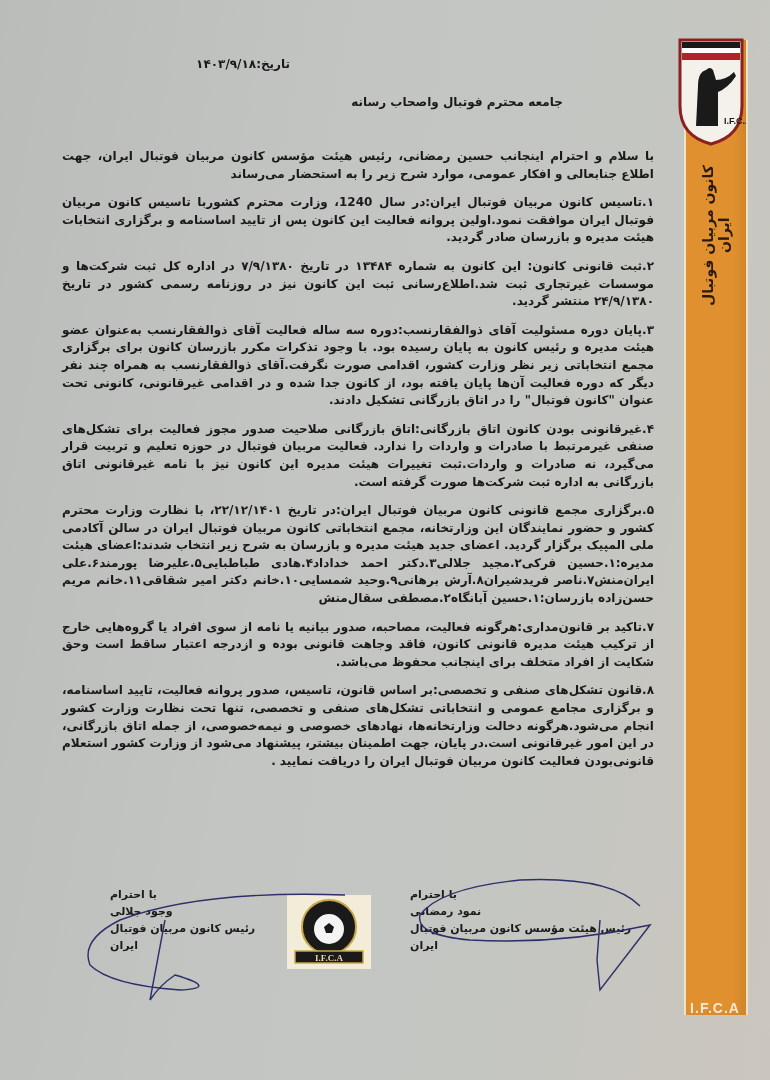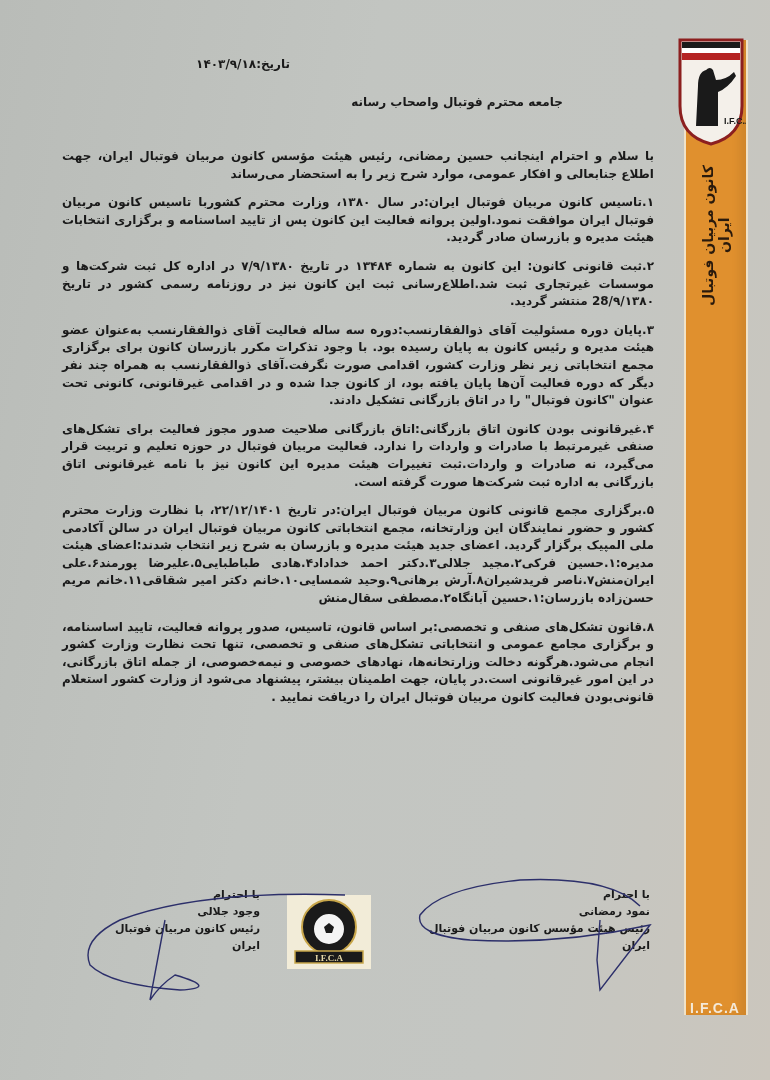--- a/index.html
+++ b/index.html
@@ -30,21 +30,21 @@
       letter-spacing:1px;
     }
     .meta { position:absolute; left:120px; top:52px; width:170px; direction:rtl; text-align:right; font-size:12px; font-weight:bold; }
     .meta div { line-height:25px; }
     .salutation { position:absolute; left:292px; top:95px; width:330px; text-align:center; direction:rtl; font-size:12px; font-weight:bold; }
     .body-text {
       position:absolute; left:62px; top:148px; width:592px; direction:rtl; text-align:justify;
       font-size:12px; font-weight:bold; line-height:17.6px;
     }
     .body-text p { margin:0 0 11px 0; }
-    .sig { position:absolute; direction:rtl; text-align:right; font-size:11px; font-weight:bold; line-height:17px; }
+    .sig { position:absolute; direction:rtl; text-align:left; font-size:11px; font-weight:bold; line-height:17px; }
     .sig-left { left:110px; top:886px; width:150px; }
     .sig-right { left:410px; top:886px; width:240px; }
     .stamp { position:absolute; left:287px; top:895px; width:84px; height:74px; }
     .signature-svg { position:absolute; left:0; top:0; width:770px; height:1080px; pointer-events:none; }
   </style>
 </head>
 <body>
 
 <div class="page">
 
@@ -63,25 +63,26 @@
   <div class="sidebar-footer">I.F.C.A</div>
 
   <div class="meta">
     <div>تاریخ:۱۴۰۳/۹/۱۸</div>
   </div>
 
   <div class="salutation">جامعه محترم فوتبال واصحاب رسانه</div>
 
   <div class="body-text">
     <p>با سلام و احترام اینجانب حسین رمضانی، رئیس هیئت مؤسس کانون مربیان فوتبال ایران، جهت اطلاع جنابعالی و افکار عمومی، موارد شرح زیر را به استحضار می‌رساند</p>
-    <p>۱.تاسیس کانون مربیان فوتبال ایران:در سال ۱۳۸۰، وزارت محترم کشوربا تاسیس کانون مربیان فوتبال ایران موافقت نمود.اولین پروانه فعالیت این کانون پس از تایید اساسنامه و برگزاری انتخابات هیئت مدیره و بازرسان صادر گردید.</p>
-    <p>۲.ثبت قانونی کانون: این کانون به شماره ۱۳۴۸۴ در تاریخ ۷/۹/۱۳۸۰ در اداره کل ثبت شرکت‌ها و موسسات غیرتجاری ثبت شد.اطلاع‌رسانی ثبت این کانون نیز در روزنامه رسمی کشور در تاریخ 28/۹/۱۳۸۰ منتشر گردید.</p>
+    <p>۱.تاسیس کانون مربیان فوتبال ایران:در سال 1240، وزارت محترم کشوربا تاسیس کانون مربیان فوتبال ایران موافقت نمود.اولین پروانه فعالیت این کانون پس از تایید اساسنامه و برگزاری انتخابات هیئت مدیره و بازرسان صادر گردید.</p>
+    <p>۲.ثبت قانونی کانون: این کانون به شماره ۱۳۴۸۴ در تاریخ ۷/۹/۱۳۸۰ در اداره کل ثبت شرکت‌ها و موسسات غیرتجاری ثبت شد.اطلاع‌رسانی ثبت این کانون نیز در روزنامه رسمی کشور در تاریخ ۲۴/۹/۱۳۸۰ منتشر گردید.</p>
     <p>۳.پایان دوره مسئولیت آقای ذوالفقارنسب:دوره سه ساله فعالیت آقای ذوالفقارنسب به‌عنوان عضو هیئت مدیره و رئیس کانون به پایان رسیده بود. با وجود تذکرات مکرر بازرسان کانون برای برگزاری مجمع انتخاباتی زیر نظر وزارت کشور، اقدامی صورت نگرفت.آقای ذوالفقارنسب به همراه چند نفر دیگر که دوره فعالیت آن‌ها پایان یافته بود، از کانون جدا شده و در اقدامی غیرقانونی، کانونی تحت عنوان "کانون فوتبال" را در اتاق بازرگانی تشکیل دادند.</p>
     <p>۴.غیرقانونی بودن کانون اتاق بازرگانی:اتاق بازرگانی صلاحیت صدور مجوز فعالیت برای تشکل‌های صنفی غیرمرتبط با صادرات و واردات را ندارد. فعالیت مربیان فوتبال در حوزه تعلیم و تربیت قرار می‌گیرد، نه صادرات و واردات.ثبت تغییرات هیئت مدیره این کانون نیز با نامه غیرقانونی اتاق بازرگانی به اداره ثبت شرکت‌ها صورت گرفته است.</p>
     <p>۵.برگزاری مجمع قانونی کانون مربیان فوتبال ایران:در تاریخ ۲۲/۱۲/۱۴۰۱، با نظارت وزارت محترم کشور و حضور نمایندگان این وزارتخانه، مجمع انتخاباتی کانون مربیان فوتبال ایران در سالن آکادمی ملی المپیک برگزار گردید. اعضای جدید هیئت مدیره و بازرسان به شرح زیر انتخاب شدند:اعضای هیئت مدیره:۱.حسین فرکی۲.مجید جلالی۳.دکتر احمد خداداد۴.هادی طباطبایی۵.علیرضا پورمند۶.علی ایران‌منش۷.ناصر فریدشیران۸.آرش برهانی۹.وحید شمسایی۱۰.خانم دکتر امیر شقاقی۱۱.خانم مریم حسن‌زاده بازرسان:۱.حسین آبانگاه۲.مصطفی سقال‌منش</p>
+    <p>۷.تاکید بر قانون‌مداری:هرگونه فعالیت، مصاحبه، صدور بیانیه یا نامه از سوی افراد یا گروه‌هایی خارج از ترکیب هیئت مدیره قانونی کانون، فاقد وجاهت قانونی بوده و ازدرجه اعتبار ساقط است وحق شکایت از افراد متخلف برای اینجانب محفوظ می‌باشد.</p>
     <p>۸.قانون تشکل‌های صنفی و تخصصی:بر اساس قانون، تاسیس، صدور پروانه فعالیت، تایید اساسنامه، و برگزاری مجامع عمومی و انتخاباتی تشکل‌های صنفی و تخصصی، تنها تحت نظارت وزارت کشور انجام می‌شود.هرگونه دخالت وزارتخانه‌ها، نهادهای خصوصی و نیمه‌خصوصی، از جمله اتاق بازرگانی، در این امور غیرقانونی است.در پایان، جهت اطمینان بیشتر، پیشنهاد می‌شود از وزارت کشور استعلام قانونی‌بودن فعالیت کانون مربیان فوتبال ایران را دریافت نمایید .</p>
   </div>
 
   <div class="sig sig-right">
     <div>با احترام</div>
     <div>نمود رمضانی</div>
     <div>رئیس هیئت مؤسس کانون مربیان فوتبال ایران</div>
   </div>
 
   <div class="sig sig-left">

